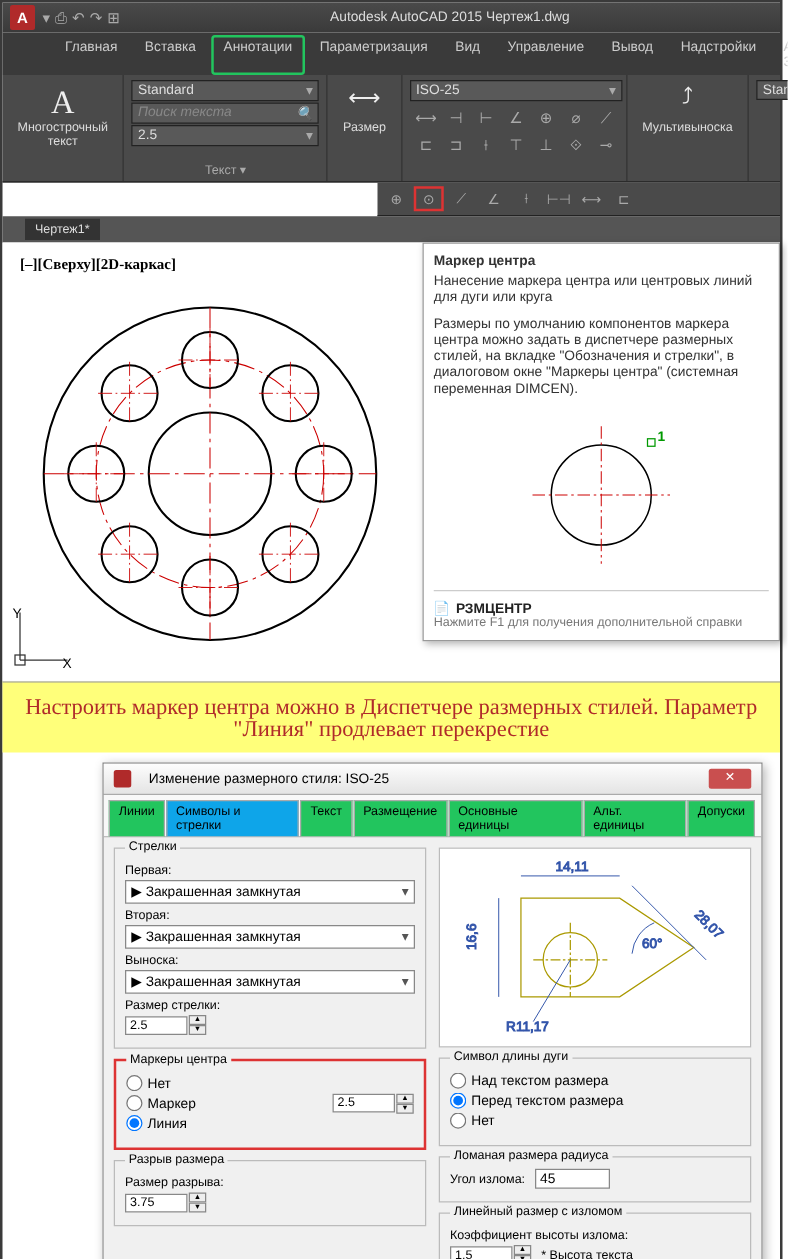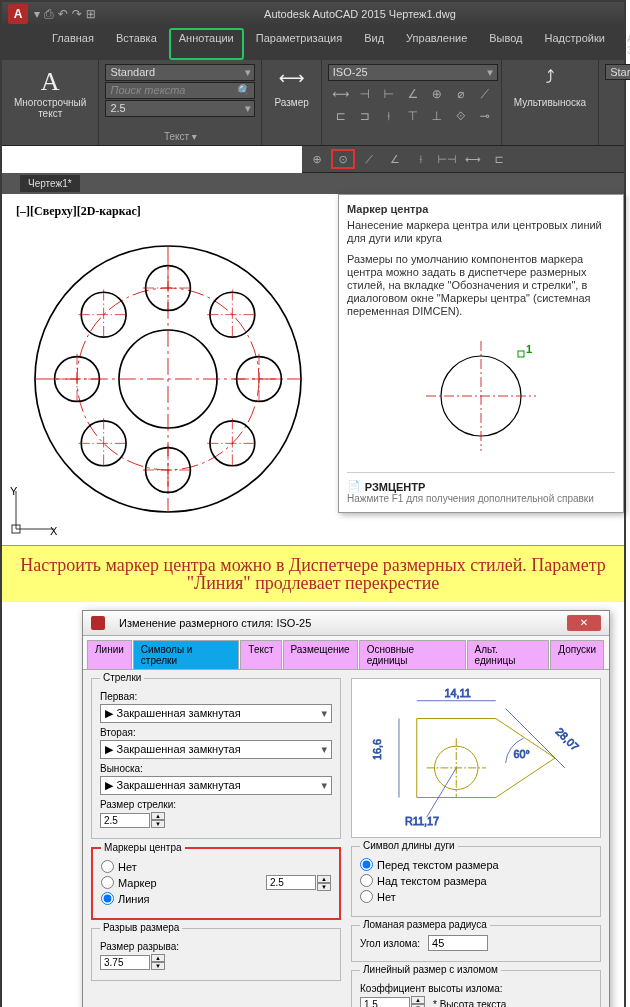--- a/index.html
+++ b/index.html
@@ -40,21 +40,21 @@
 .tooltip .tt-circle{height:140px;display:flex;align-items:center;justify-content:center;position:relative}
 .tooltip .cmd{font-weight:bold;color:#222;margin-top:2px}
 .tooltip .f1{color:#777;font-size:10px}
 .annotation{background:#ffff7a;padding:10px 18px;font-family:"Comic Sans MS",cursive;color:#b02a2a;font-size:18px;text-align:center;line-height:18px;border-top:1px solid #999}
 .dialog{background:#f0f0f0;border:1px solid #888;margin:8px 10px 10px 80px;width:528px;box-shadow:2px 2px 8px rgba(0,0,0,.3)}
 .dlg-title{background:linear-gradient(#fdfdfd,#e4e4e4);padding:4px 8px;display:flex;align-items:center;gap:14px;border-bottom:1px solid #aaa}
 .dlg-title .logo2{width:14px;height:14px;background:#b02a2a;border-radius:2px}
 .dlg-title .t{flex:1;font-size:11px}
 .dlg-title .close{background:#c94f4f;color:#fff;width:34px;height:16px;text-align:center;border-radius:2px;font-size:10px;line-height:16px}
 .dlg-tabs{display:flex;background:#f8f8f8;border-bottom:1px solid #aaa;padding:4px 4px 0}
-.dlg-tabs .dt{padding:3px 7px;border:1px solid #aaa;border-bottom:none;background:#f0abfc;font-size:10px;margin-right:1px;cursor:pointer}
+.dlg-tabs .dt{padding:3px 7px;border:1px solid #aaa;border-bottom:none;background:#22c55e;font-size:10px;margin-right:1px;cursor:pointer}
 .dlg-tabs .dt.active{background:#0ea5e9;font-weight:normal}
 .dlg-body{display:flex;padding:8px;gap:10px;background:#f0f0f0}
 .dlg-col{flex:1}
 .grp{border:1px solid #bbb;padding:8px 8px 10px;margin-bottom:8px;position:relative;background:#f0f0f0}
 .grp.hl{border:2px solid #d33}
 .grp-title{position:absolute;top:-7px;left:8px;background:#f0f0f0;padding:0 3px;font-size:10px}
 .field-label{font-size:10px;margin:4px 0 2px}
 .field-combo{width:100%;background:#fff;border:1px solid #888;padding:2px 4px;display:flex;justify-content:space-between;font-size:10px}
 .field-combo .arr{color:#555}
 .spinner{display:inline-flex;align-items:center}
@@ -351,26 +351,26 @@
               <line x1="150" y1="30" x2="210" y2="90"></line>
                 <text x="200" y="54" transform="rotate(45 200 54)">28,07</text>
               <path d="M150 85 A30 30 0 0 1 168 60" fill="none"></path>
                 <text x="158" y="80">60°</text>
             </g>
           </svg>
         </div>
         <div class="grp">
           <div class="grp-title">Символ длины дуги</div>
           <div class="radio-row">
+              <input type="radio" name="al" style="">
+              <span>Над текстом размера</span>
+            </div>
+          <div class="radio-row">
               <input type="radio" name="al" checked="" style="">
               <span>Перед текстом размера</span>
-            </div>
-          <div class="radio-row">
-              <input type="radio" name="al" style="">
-              <span>Над текстом размера</span>
             </div>
           <div class="radio-row">
               <input type="radio" name="al" style="">
               <span>Нет</span>
             </div>
         </div>
         <div class="grp">
           <div class="grp-title">Ломаная размера радиуса</div>
           <div style="display:flex;align-items:center;gap:8px">
             <span class="field-label">Угол излома:</span>

